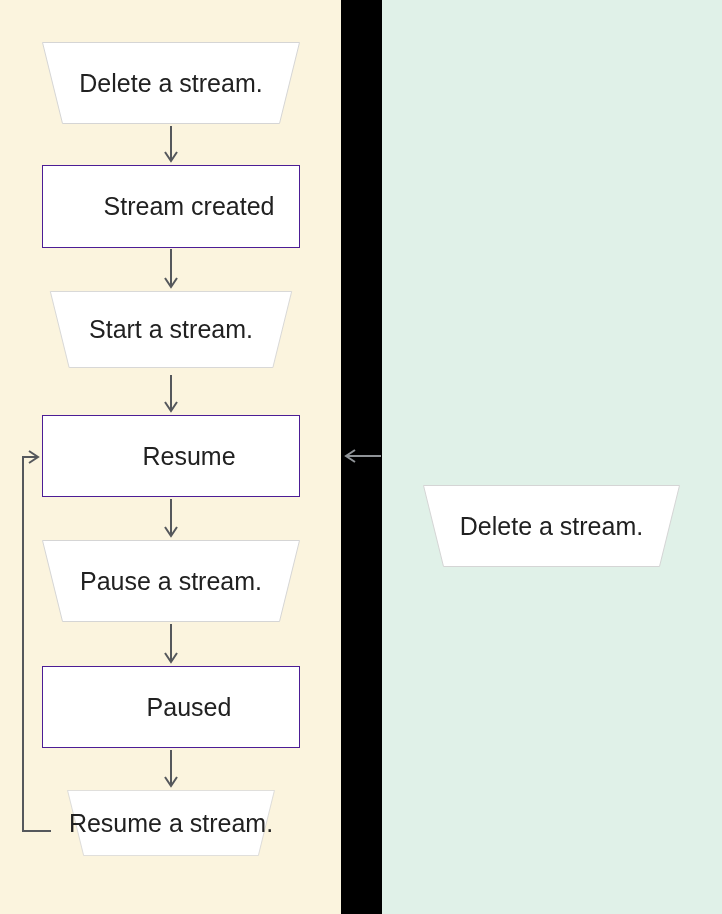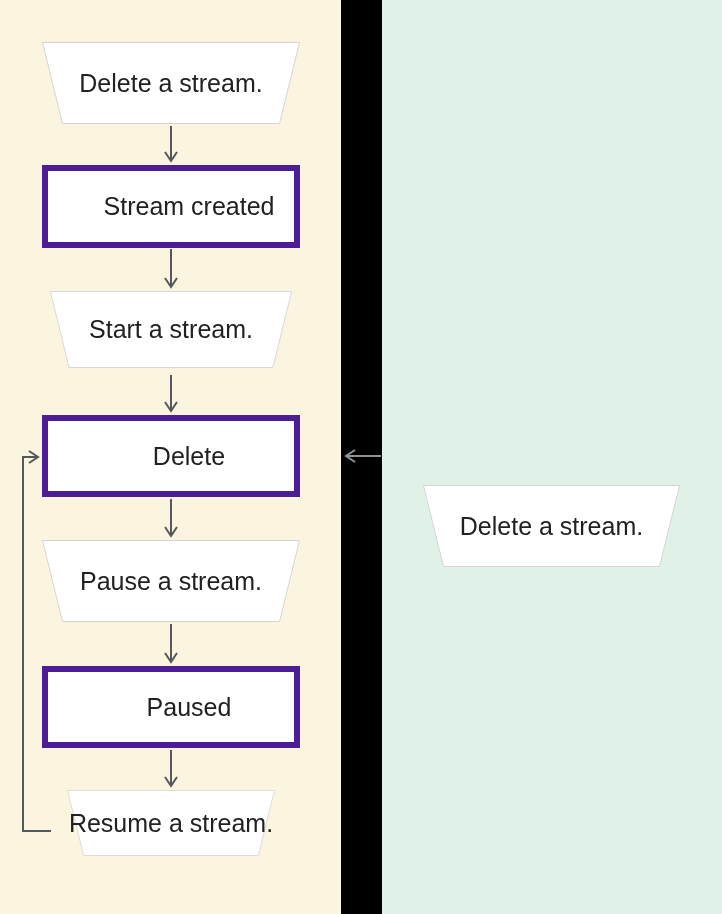--- a/index.html
+++ b/index.html
@@ -14,21 +14,21 @@
 
   .node{
     position:absolute;display:flex;align-items:center;justify-content:center;
   }
   .node .shape{position:absolute;left:0;top:0;width:100%;height:100%;display:block;}
   .node .label{
     position:relative;z-index:1;font-size:25px;color:#212121;
     white-space:nowrap;
   }
   .node.rect{
-    background:#FFFFFF;border:6px solid #4c1d95;box-sizing:border-box;padding-left:36px;
+    background:#FFFFFF;border:1px solid #4c1d95;box-sizing:border-box;padding-left:36px;
   }
   .arrows{position:absolute;left:0;top:0;pointer-events:none;}
 </style>
 </head>
 <body>
 
 <div class="stage">
 
   <div class="panel panel-left"></div>
   <div class="panel divider"></div>
@@ -67,21 +67,21 @@
   </div>
 
   <div class="node trap" style="left:42px;top:291px;width:258px;height:77px">
     <svg class="shape" viewBox="0 0 258 82">
       <polygon points="0.5,0.5 257.5,0.5 237.5,81.5 20.5,81.5" fill="#FFFFFF" stroke="#D5D5D5" stroke-width="1"></polygon>
     </svg>
     <span class="label">Start a stream.</span>
   </div>
 
   <div class="node rect" style="left:42px;top:415px;width:258px;height:82px">
-    <span class="label">Delete</span>
+    <span class="label">Resume</span>
   </div>
 
   <div class="node rect" style="left:42px;top:666px;width:258px;height:82px">
     <span class="label">Paused</span>
   </div>
 
   <div class="node trap" style="left:42px;top:540px;width:258px;height:82px">
     <svg class="shape" viewBox="0 0 258 82">
       <polygon points="0.5,0.5 257.5,0.5 237.5,81.5 20.5,81.5" fill="#FFFFFF" stroke="#D5D5D5" stroke-width="1"></polygon>
     </svg>

